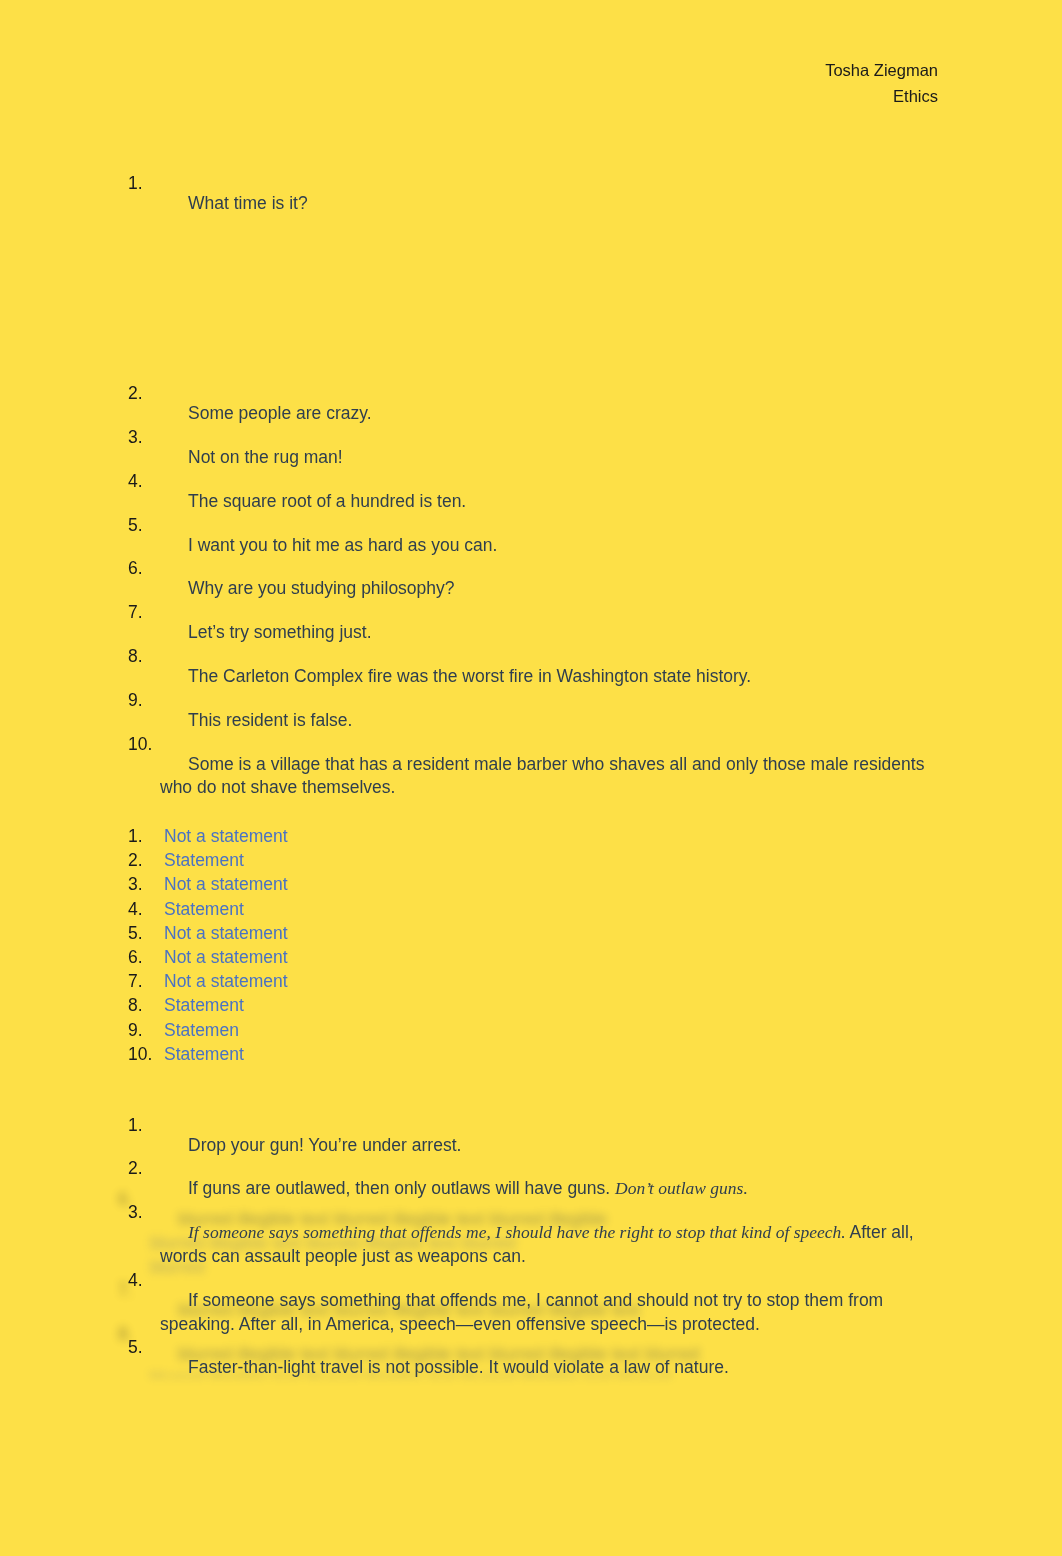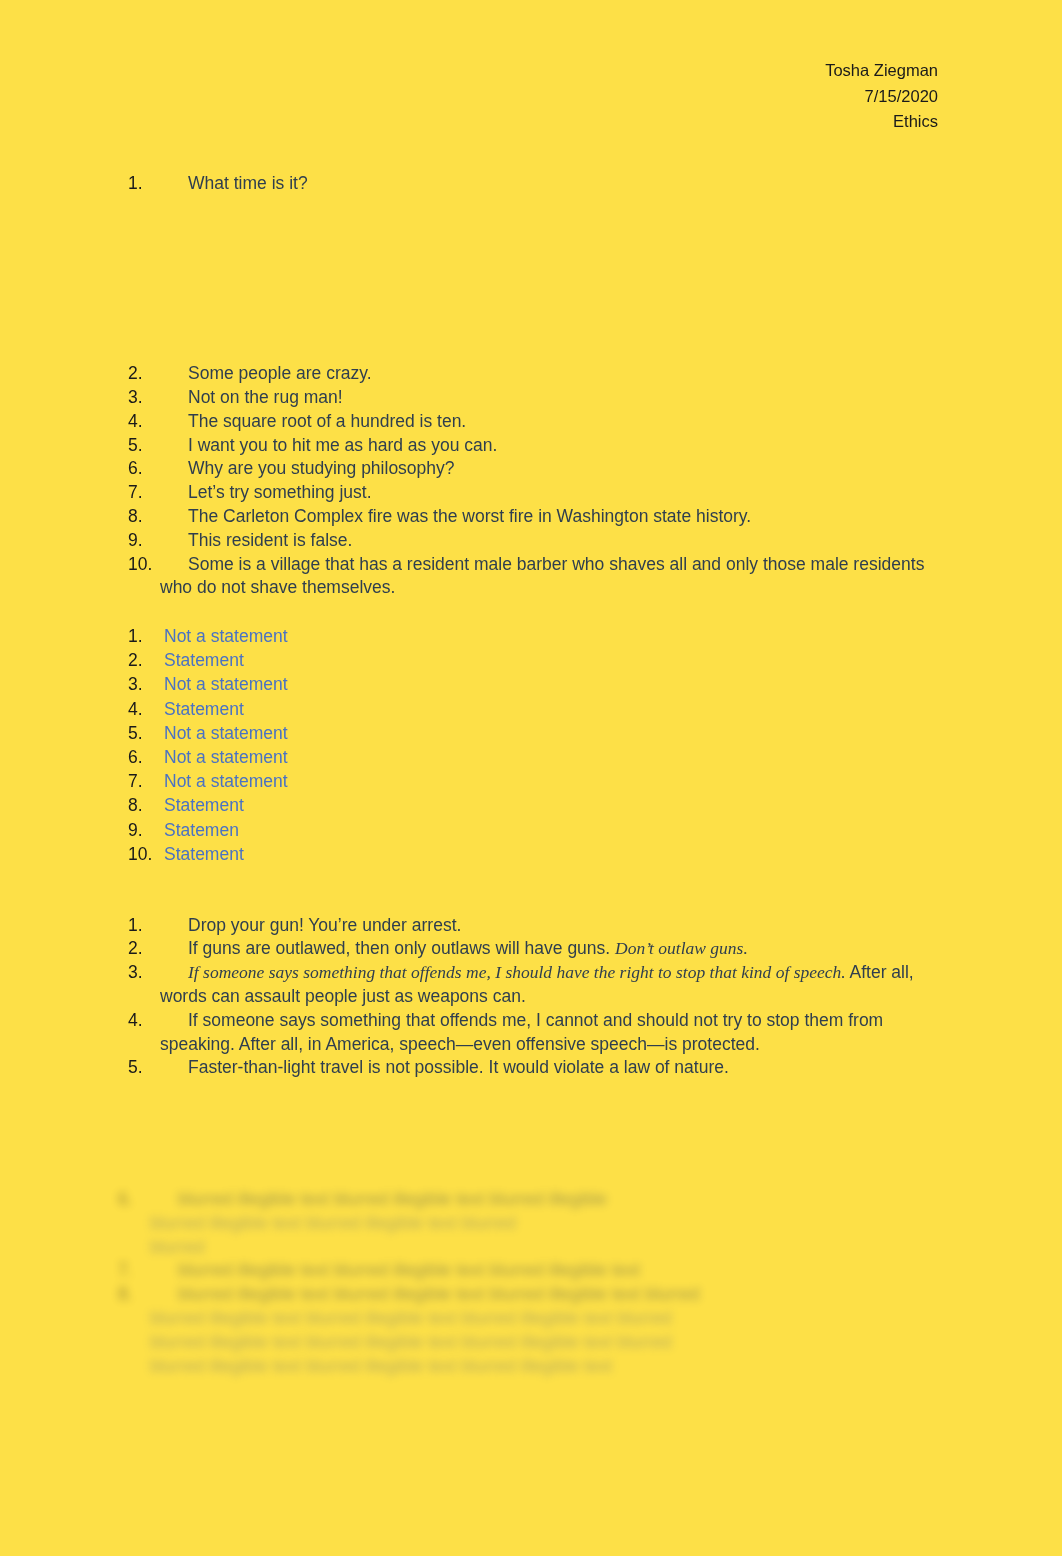--- a/index.html
+++ b/index.html
@@ -60,20 +60,21 @@
   }
   .numrow .num {
     flex: 0 0 auto;
     width: 60px;
     color: #1a1a1a;
   }
   .numrow .txt {
     flex: 1 1 auto;
     color: #2f3e4e;
     text-indent: 0;
+    margin-top: 20px;
   }
   
   .numrow.hang .txt {
     margin-left: -28px;
     text-indent: 28px;
   }
 
   
   .ansrow {
     display: flex;
@@ -110,21 +111,20 @@
   .blur-block .numrow .num { width: 60px; }
   .blur-line { white-space: nowrap; }
 </style>
 </head>
 <body>
 
 <div class="page">
 
   <div class="doc-header">
     <div>Tosha Ziegman</div>
-    <div>7/15/2020</div>
     <div>Ethics</div>
   </div>
 
   <div class="body-area">
 
 
     <div class="spacer-line"></div>
 
     <div class="numrow">
       <span class="num">1.</span>

